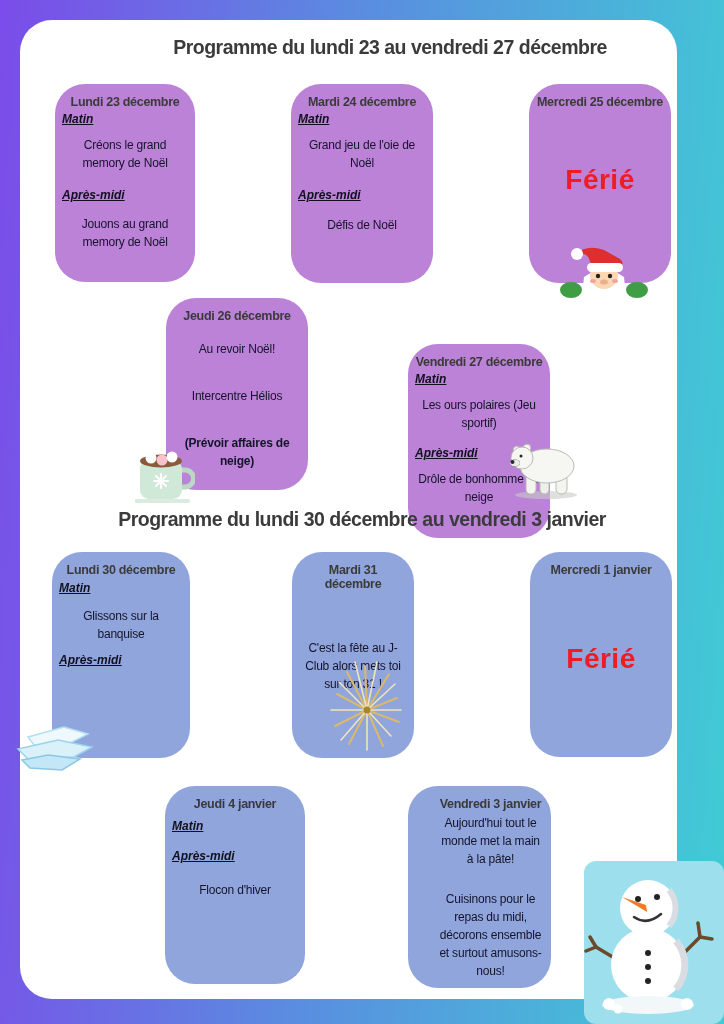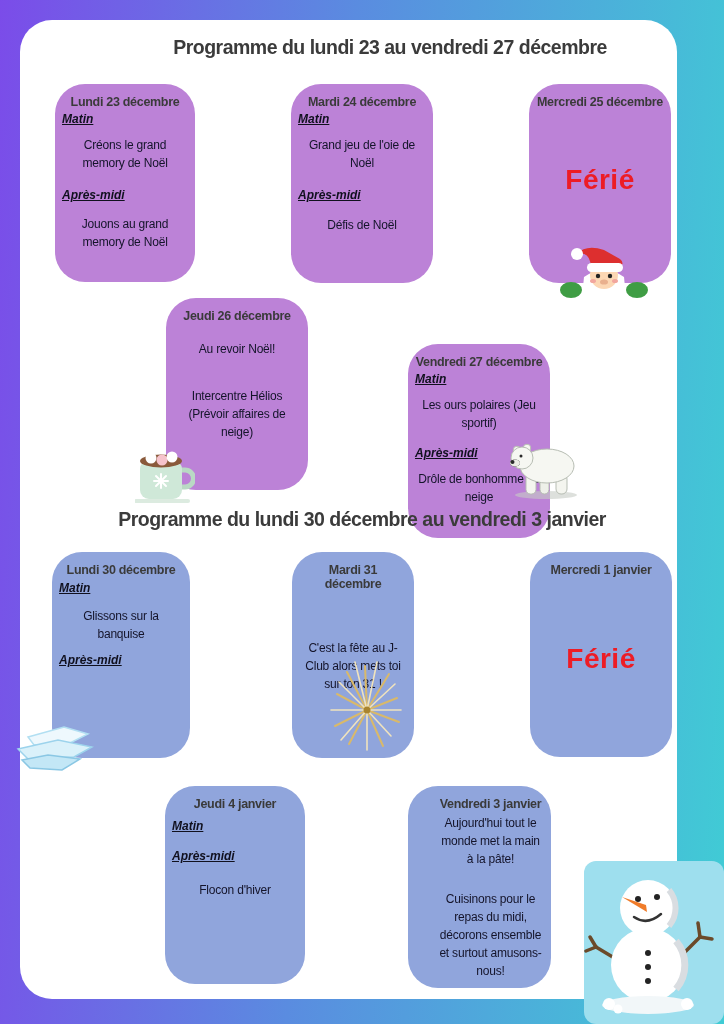--- a/index.html
+++ b/index.html
@@ -67,21 +67,21 @@
 
   <section class="card purple" style="left:529px; top:84px; width:142px; height:199px;">
     <h2>Mercredi 25 décembre</h2>
     <div class="ferie" style="margin-top:55px;">Férié</div>
   </section>
 
   <section class="card purple" style="left:166px; top:298px; width:142px; height:192px;">
     <h2>Jeudi 26 décembre</h2>
     <p class="line" style="margin-top:17px;">Au revoir Noël!</p>
     <p class="line" style="margin-top:29px;">Intercentre Hélios</p>
-    <p class="line" style="">(Prévoir affaires de neige)</p>
+    <p class="line" style="margin-top:29px;font-weight:bold;">(Prévoir affaires de neige)</p>
   </section>
 
   <section class="card purple" style="left:408px; top:300px; width:142px; height:194px;margin-top:44px;">
     <h2>Vendredi 27 décembre</h2>
     <div class="slot" style="margin-top:3px;">Matin</div>
     <p class="line" style="margin-top:10px;">Les ours polaires (Jeu sportif)</p>
     <div class="slot" style="margin-top:14px;">Après-midi</div>
     <p class="line" style="margin-top:10px;">Drôle de bonhomme de neige</p>
   </section>
 

